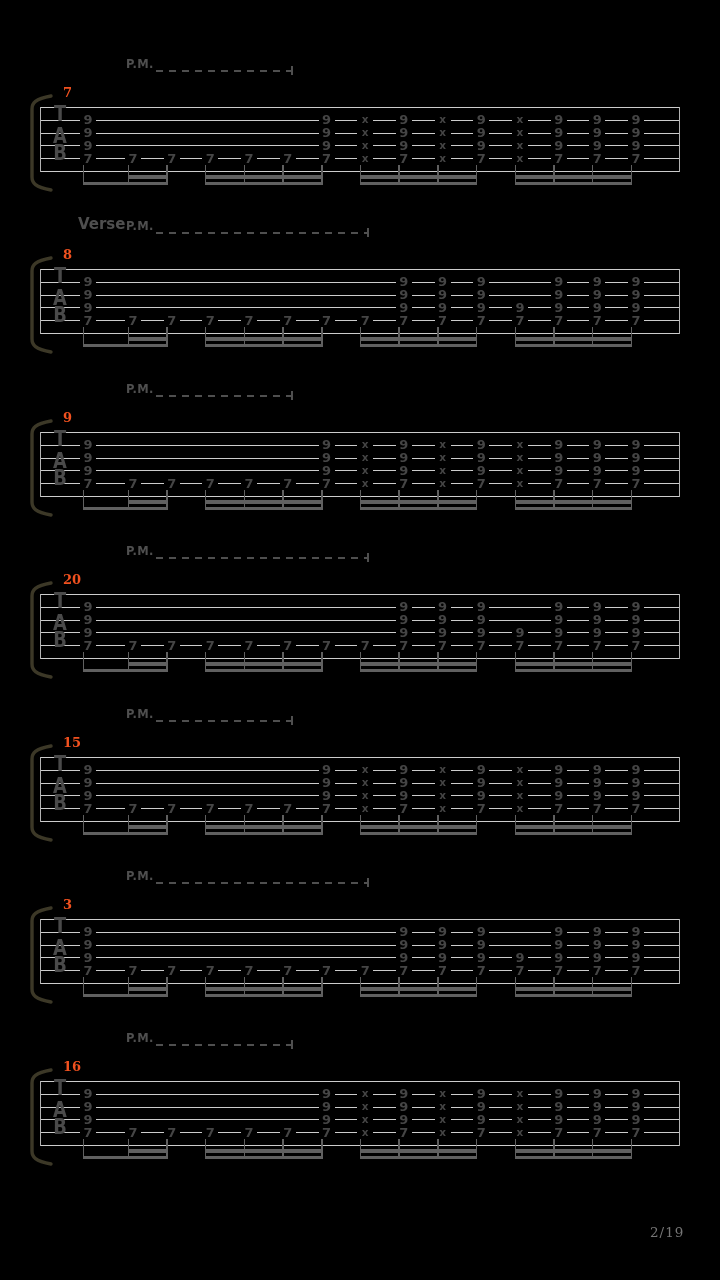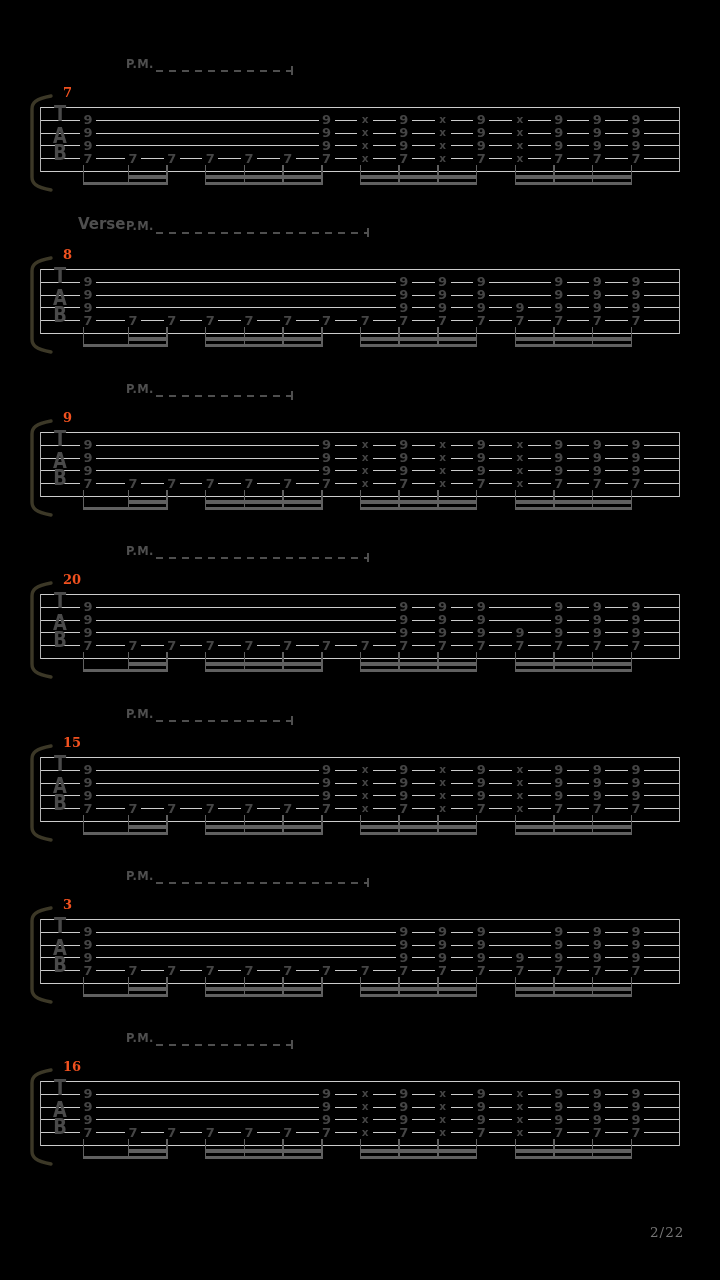--- a/index.html
+++ b/index.html
@@ -614,14 +614,14 @@
         <div style="position: absolute; left: 82.5px; top: 134.5px; width: 85.3px; height: 3.4px; background: rgb(96, 96, 96);"></div>
         <div style="position: absolute; left: 127.5px; top: 128.3px; width: 40.3px; height: 3.4px; background: rgb(96, 96, 96);"></div>
         <div style="position: absolute; left: 204.9px; top: 134.5px; width: 117.7px; height: 3.4px; background: rgb(96, 96, 96);"></div>
         <div style="position: absolute; left: 204.9px; top: 128.3px; width: 117.7px; height: 3.4px; background: rgb(96, 96, 96);"></div>
         <div style="position: absolute; left: 359.7px; top: 134.5px; width: 117.7px; height: 3.4px; background: rgb(96, 96, 96);"></div>
         <div style="position: absolute; left: 359.7px; top: 128.3px; width: 117.7px; height: 3.4px; background: rgb(96, 96, 96);"></div>
         <div style="position: absolute; left: 514.5px; top: 134.5px; width: 117.7px; height: 3.4px; background: rgb(96, 96, 96);"></div>
         <div style="position: absolute; left: 514.5px; top: 128.3px; width: 117.7px; height: 3.4px; background: rgb(96, 96, 96);"></div>
       </div>
     </div>
-  <div id="page-indicator">2/22</div>
+  <div id="page-indicator">2/19</div>
 </div>
 
 </body></html>

